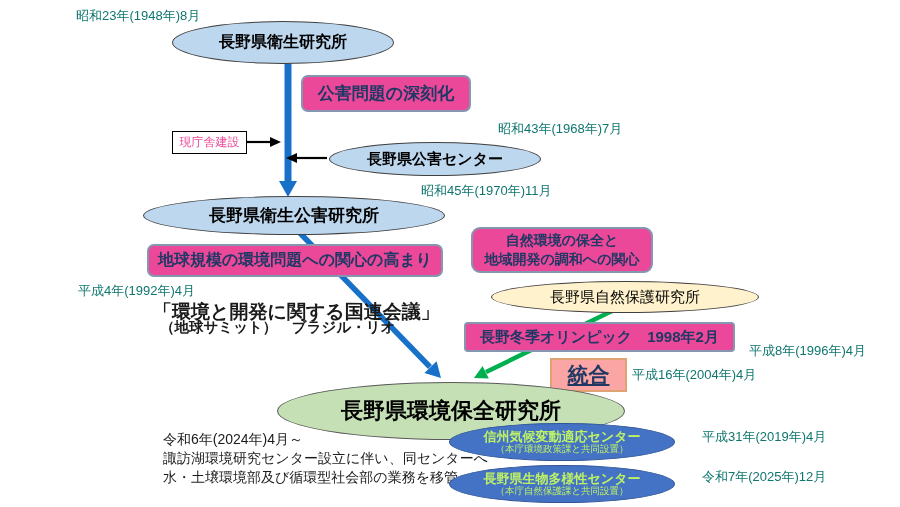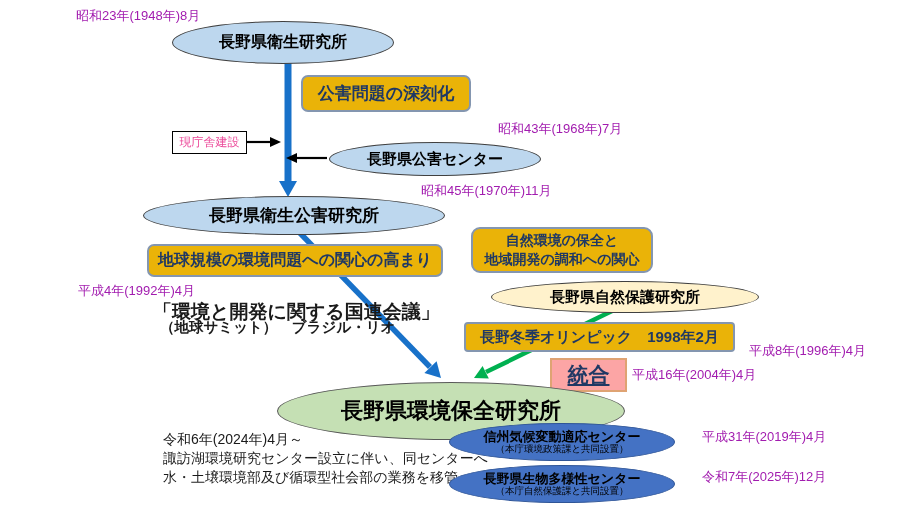--- a/index.html
+++ b/index.html
@@ -2,36 +2,36 @@
 <html lang="ja"><head>
 <meta charset="utf-8">
 <style>
   html,body{margin:0;padding:0;background:#fff;}
   .canvas{
     position:relative;width:900px;height:507px;background:#fff;overflow:hidden;
     font-family:"Liberation Sans","DejaVu Sans",sans-serif;
   }
   .arrows{position:absolute;left:0;top:0;width:900px;height:507px;z-index:1;}
   .node,.datelabel,.notetext{position:absolute;z-index:2;}
-  .datelabel{font-size:13px;color:#a21caf;white-space:nowrap;padding-left:8px;}
+  .datelabel{font-size:13px;color:#0f766e;white-space:nowrap;padding-left:8px;}
   .ellipse{
     display:flex;align-items:center;justify-content:center;
     border-radius:50%;box-sizing:border-box;text-align:center;white-space:nowrap;
   }
   .e-lightblue{background:#BDD7EE;border:1.6px solid #404040;color:#000;font-weight:bold;}
-  .e-yellow{background:#FFF2CC;border:1.6px solid #404040;color:#000;font-weight:bold;}
+  .e-yellow{background:#FFF2CC;border:1.6px solid #404040;color:#000;font-weight:normal;}
   .e-green{background:#C5E0B4;border:1.6px solid #595959;color:#000;font-weight:bold;}
-  .e-blue{background:#4472C4;border:1.6px solid #2F5597;color:#000000;flex-direction:column;line-height:1.1;}
+  .e-blue{background:#4472C4;border:1.6px solid #2F5597;color:#bef264;flex-direction:column;line-height:1.1;}
   .e-blue .main{font-size:13px;font-weight:bold;}
   .e-blue .sub{font-size:9.5px;}
   .box{
     display:flex;align-items:center;justify-content:center;flex-direction:column;
     box-sizing:border-box;text-align:center;white-space:nowrap;
   }
-  .b-yellow{background:#eab308;border:2.5px solid #8496B0;border-radius:7px;color:#1F3864;font-weight:bold;}
+  .b-yellow{background:#ec4899;border:2.5px solid #8496B0;border-radius:7px;color:#1F3864;font-weight:bold;}
   .b-white{background:#fff;border:1.4px solid #000;color:#ec4899;font-size:12px;}
   .b-peach{background:#fca5a5;border:2.5px solid #DFA373;color:#1F3864;font-weight:bold;text-decoration:underline;}
   .notetext{color:#1a1a1a;font-weight:bold;white-space:nowrap;}
   .plain{font-weight:normal;}
 </style>
 </head>
 <body>
 
 <div class="canvas">
 

